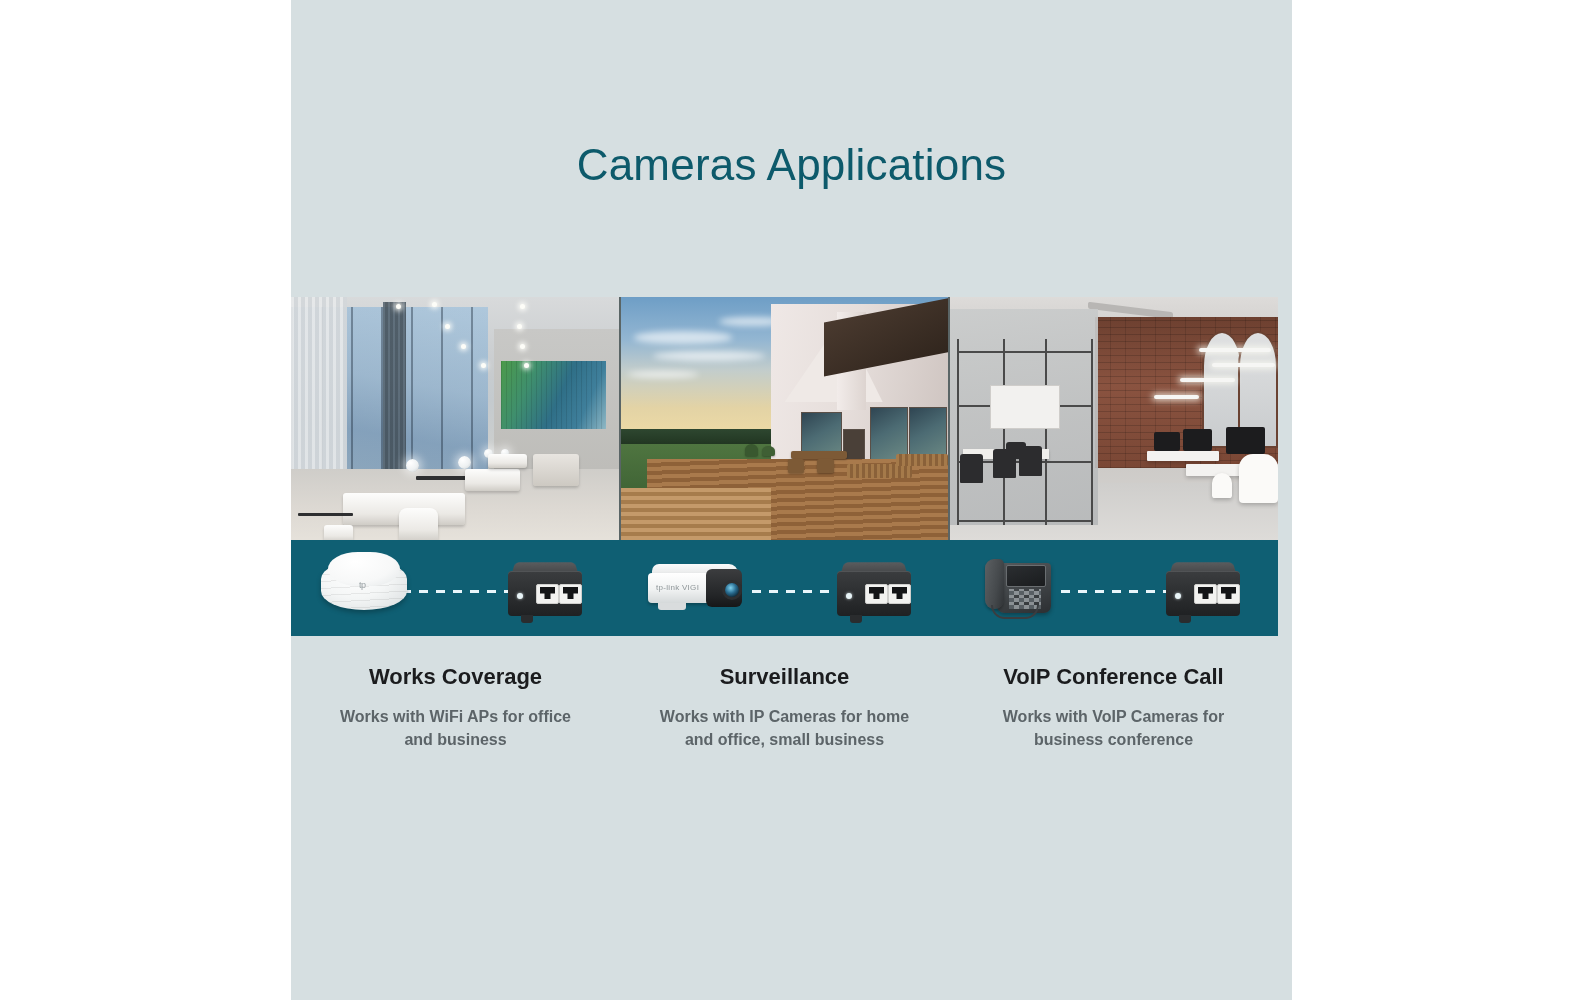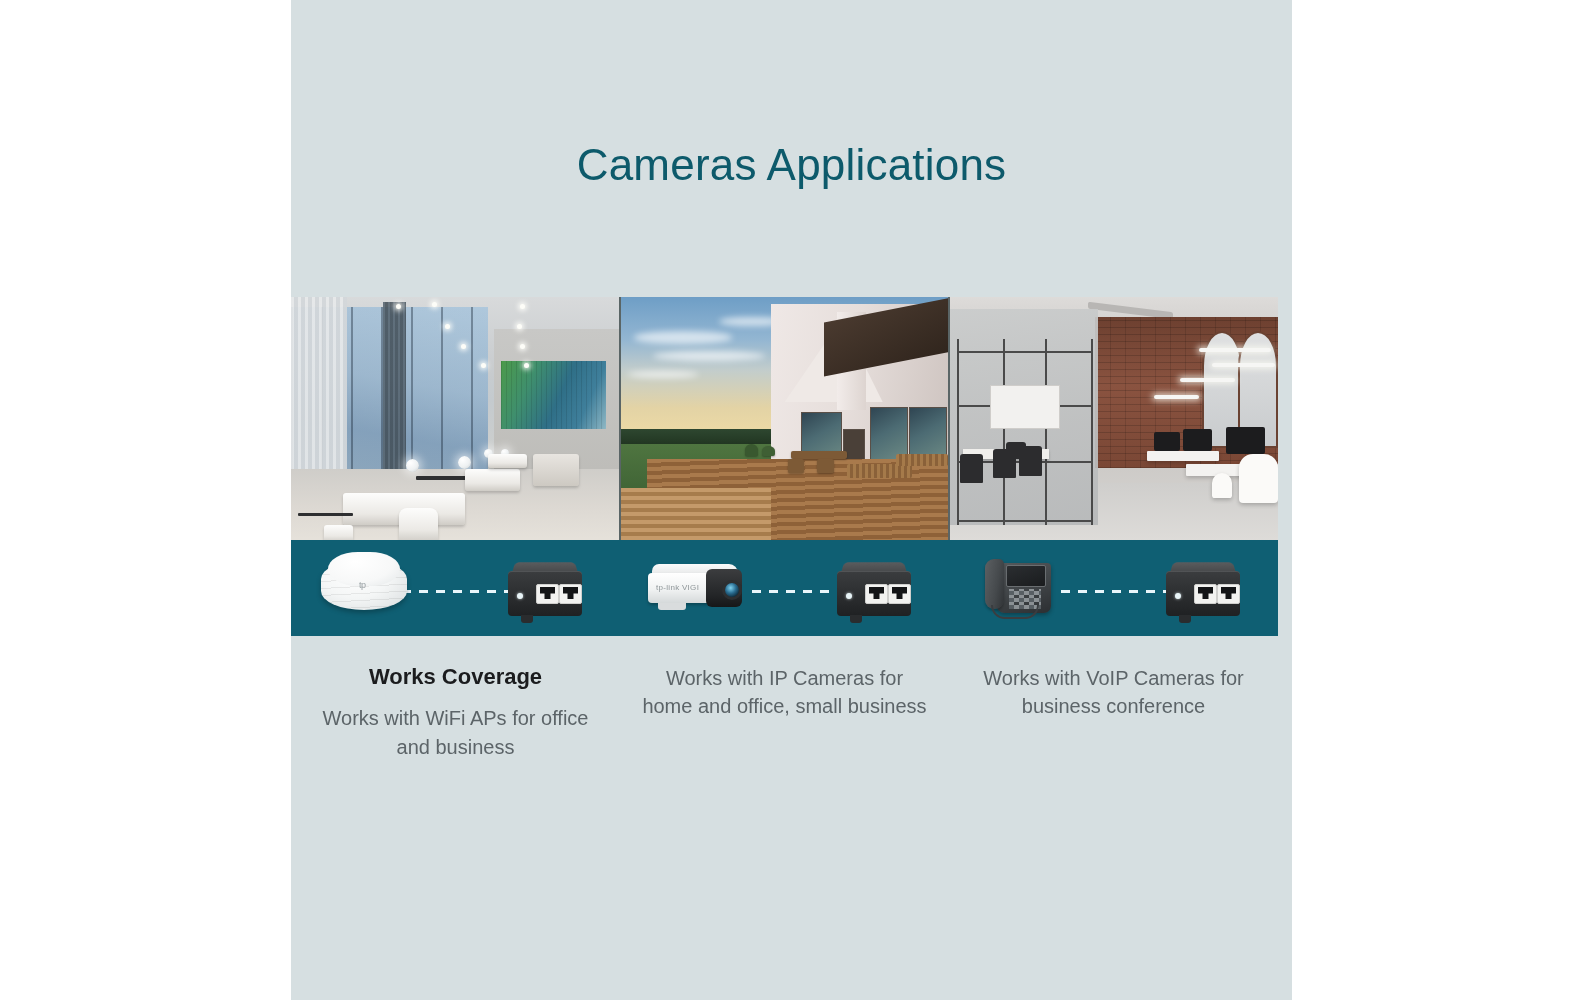--- a/index.html
+++ b/index.html
@@ -427,25 +427,25 @@
     box-sizing: border-box;
   }
   .cap-title {
     font-size: 22px;
     font-weight: bold;
     color: #1b1c1e;
     margin: 0 0 14px 0;
     line-height: 1.2;
   }
   .cap-desc {
-    font-size: 20px;
-    font-weight: 400;
+    font-size: 16px;
+    font-weight: 700;
     color: #5c6468;
     line-height: 1.42;
-    margin: 0;
+    margin: 16px;
   }
 </style>
 </head>
 <body>
 
 <div id="stage">
   <div id="panel">
 
     <h1 id="heading">Cameras Applications</h1>
 
@@ -628,21 +628,23 @@
         </div>
       </div>
     </div>
 
     <div id="captions">
       <div class="cap-col">
         <div class="cap-title">Works Coverage</div>
         <div class="cap-desc">Works with WiFi APs for office and business</div>
       </div>
       <div class="cap-col">
+        <div class="cap-title">Surveillance</div>
         <div class="cap-desc">Works with IP Cameras for home and office, small business</div>
       </div>
       <div class="cap-col">
+        <div class="cap-title">VoIP Conference Call</div>
         <div class="cap-desc">Works with VoIP Cameras for business conference</div>
       </div>
     </div>
 
   </div>
 </div>
 
 </body></html>

